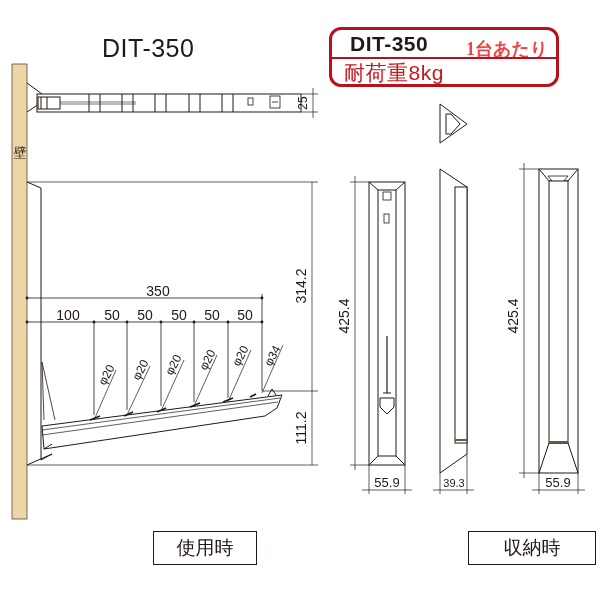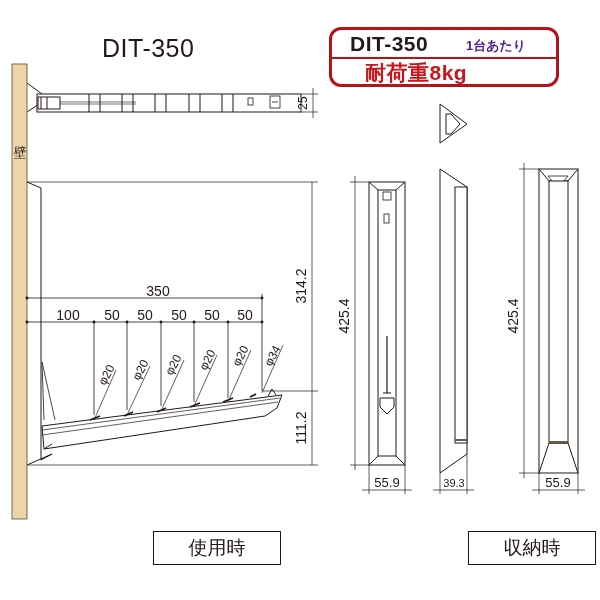--- a/index.html
+++ b/index.html
@@ -4,26 +4,26 @@
 <style>
   html, body { margin: 0; padding: 0; background: #ffffff; }
   body { width: 600px; height: 600px; overflow: hidden; position: relative;
          font-family: "Liberation Sans", "DejaVu Sans", sans-serif; color: #231815; }
   #canvas { position: absolute; left: 0; top: 0; width: 600px; height: 600px; }
   .title { position: absolute; left: 102px; top: 34px; font-size: 25px; font-weight: normal;
            letter-spacing: 0.5px; color: #231815; }
   .spec-box { position: absolute; left: 329px; top: 27px; width: 230px; height: 60px;
               border: 3px solid #b5121b; border-radius: 12px; box-sizing: border-box; background: #fff; }
   .spec-model { position: absolute; left: 18px; top: 2px; font-size: 21px; font-weight: bold; color: #231815; letter-spacing: 0.5px; }
-  .spec-unit { position: absolute; left: 134px; top: 7px; font-size: 13px; font-weight: bold; color: #4c1d95; }
+  .spec-unit { position: absolute; left: 134px; top: 7px; font-size: 18px; font-weight: bold; color: #ef4444; font-family: Liberation Serif, serif; }
   .spec-divider { position: absolute; left: 0; right: 0; top: 27px; height: 0; border-top: 2px solid #b5121b; }
-  .spec-load { position: absolute; left: 12px; top: 29px; font-size: 21px; font-weight: bold; color: #c8161d; letter-spacing: 0.5px; margin-left: 21px; }
+  .spec-load { position: absolute; left: 12px; top: 29px; font-size: 21px; font-weight: normal; color: #c8161d; letter-spacing: 0.5px; }
   .label-box { position: absolute; height: 34px; border: 1.2px solid #231815; box-sizing: border-box;
                font-size: 19px; text-align: center; line-height: 32px; background: #fff; }
-  .use-label { left: 153px; top: 531px; width: 128px; }
+  .use-label { left: 153px; top: 531px; width: 104px; }
   .storage-label { left: 468px; top: 531px; width: 128px; }
   .wall-label { position: absolute; left: 12px; top: 144px; font-size: 13px; width: 16px; text-align: center; }
   svg text { font-family: "Liberation Sans", "DejaVu Sans", sans-serif; fill: #231815; }
 </style>
 </head>
 <body>
 
 <div class="title">DIT-350</div>
 
 <div class="spec-box">

